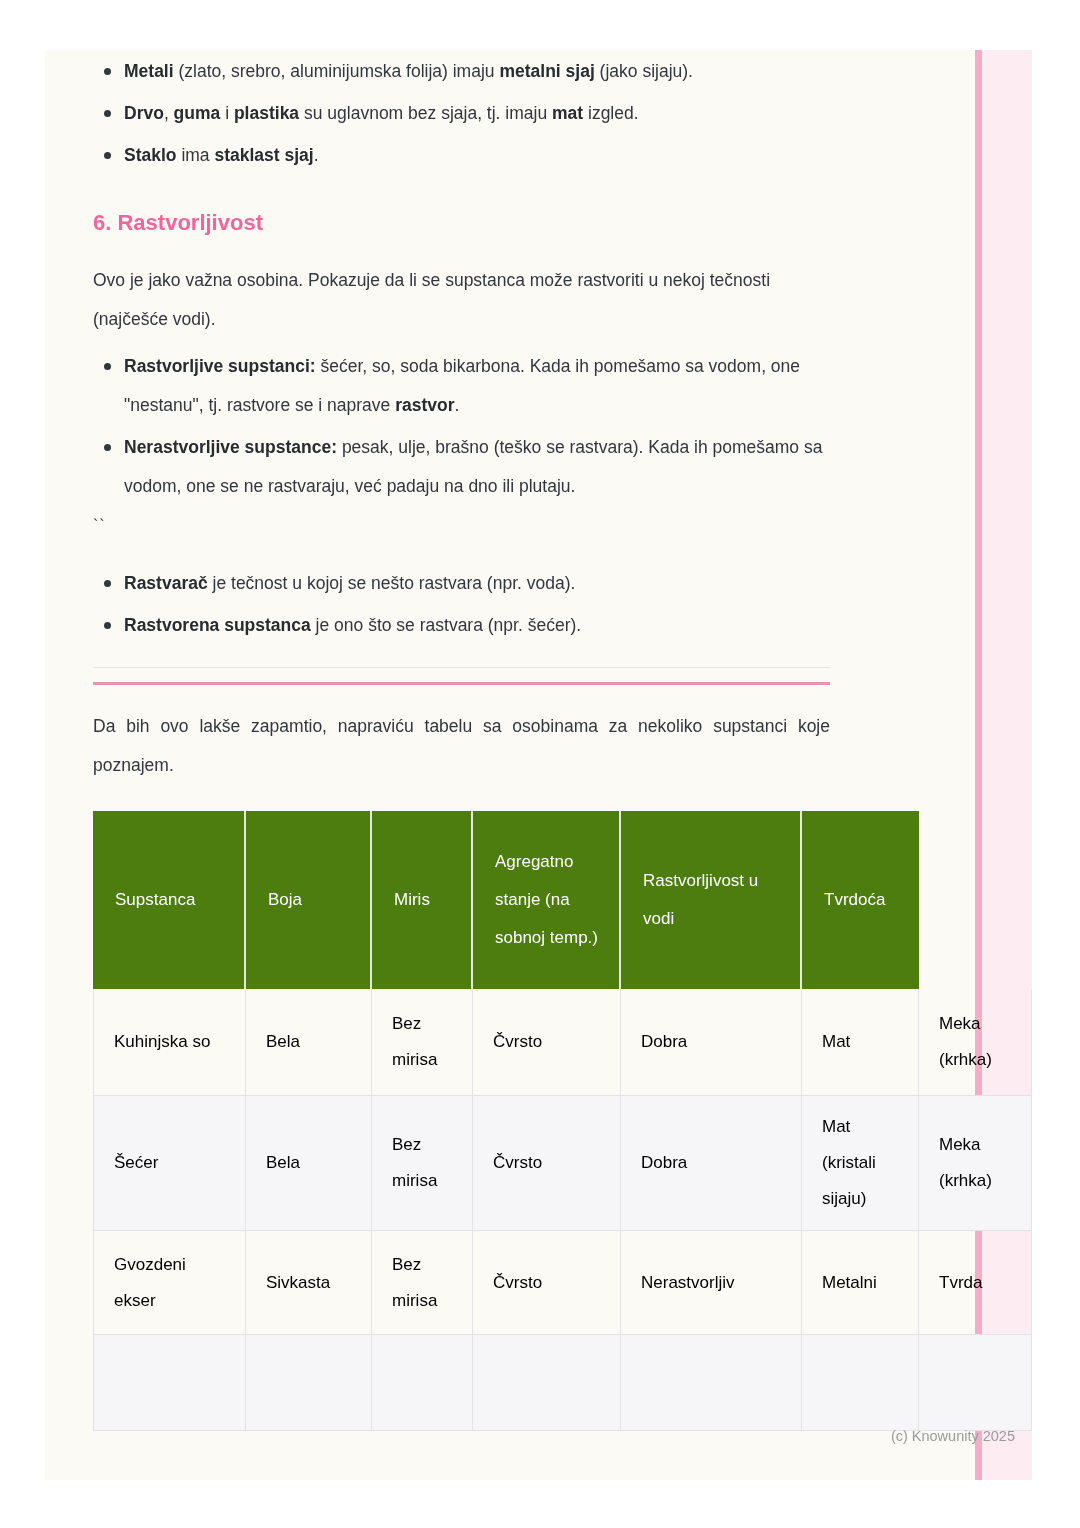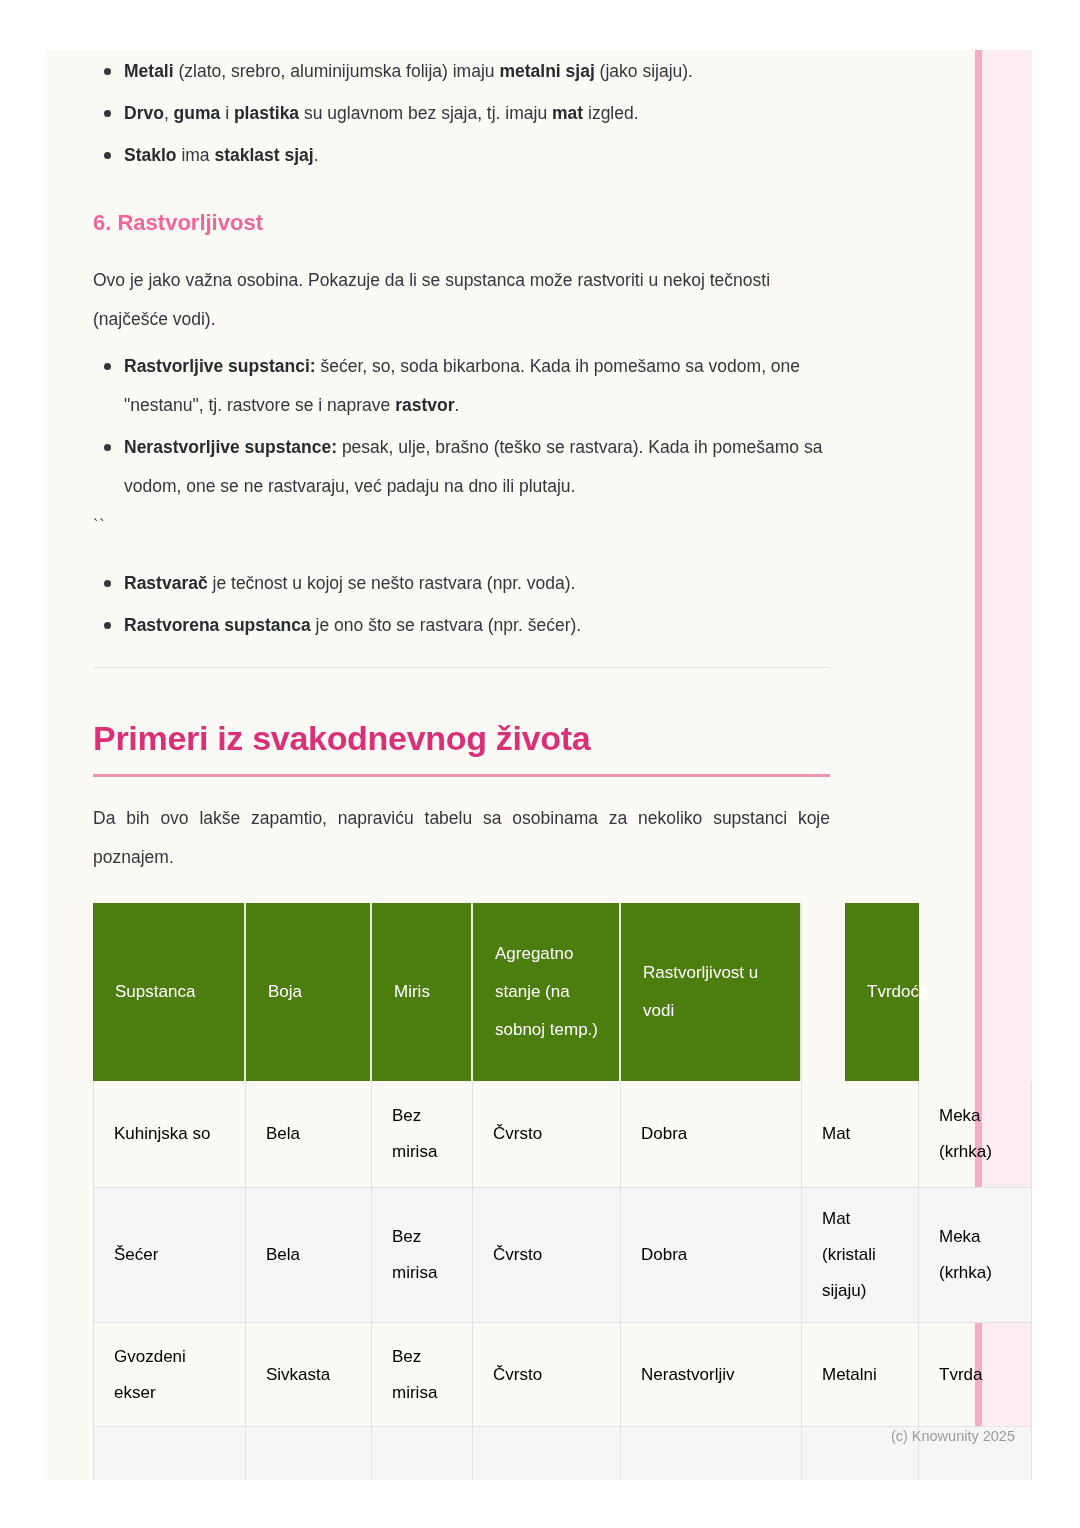--- a/index.html
+++ b/index.html
@@ -99,21 +99,21 @@
   .tr.r2 { height: 104px; }
   .tr.r3 { height: 96px; }
   .th {
     background: #4d7c0f;
     color: #ffffff;
     display: flex; align-items: center;
     font-size: 17px; line-height: 38px;
     padding: 0 14px 0 22px;
     border-right: 2px solid rgba(255,255,255,0.85);
   }
-  .th:last-child { border-right: none; margin-left: 43px; }
+  .th:last-child { border-right: none; }
   .td {
     display: flex; align-items: center;
     font-size: 17px; line-height: 36px;
     color: #000000;
     padding: 0 14px 0 20px;
     border-right: 1px solid #e4e3e4;
     border-bottom: 1px solid #e4e3e4;
   }
   .td:first-child { border-left: 1px solid #e4e3e4; }
   .tr.alt .td { background: #f6f6f9; }
@@ -172,21 +172,20 @@
         <span class="li-txt"><b>Rastvarač</b><span> je tečnost u kojoj se nešto rastvara (npr. voda).</span></span>
       </li>
       <li>
         <span class="dot"></span>
         <span class="li-txt"><b>Rastvorena supstanca</b><span> je ono što se rastvara (npr. šećer).</span></span>
       </li>
     </ul>
 
     <hr class="divider">
 
-    <h1 class="main-heading">Primeri iz svakodnevnog života</h1>
     <div class="heading-underline"></div>
 
     <p class="para justify after-underline">Da bih ovo lakše zapamtio, napraviću tabelu sa osobinama za nekoliko supstanci koje poznajem.</p>
 
     <div class="tbl">
       <div class="tr head">
         <div class="th">Supstanca</div>
         <div class="th">Boja</div>
         <div class="th">Miris</div>
         <div class="th">Agregatno stanje (na sobnoj temp.)</div>

